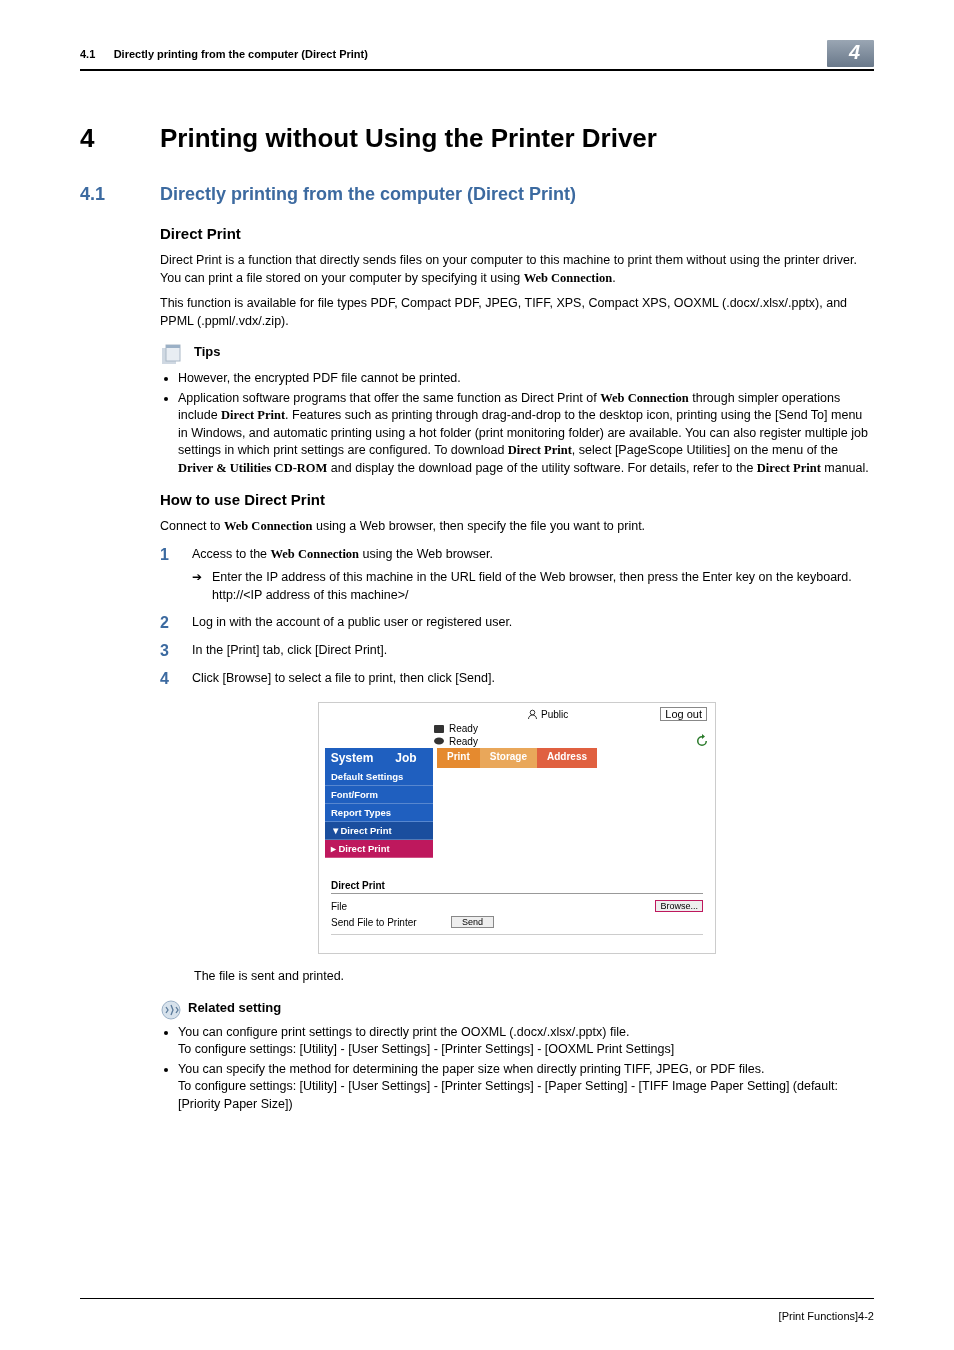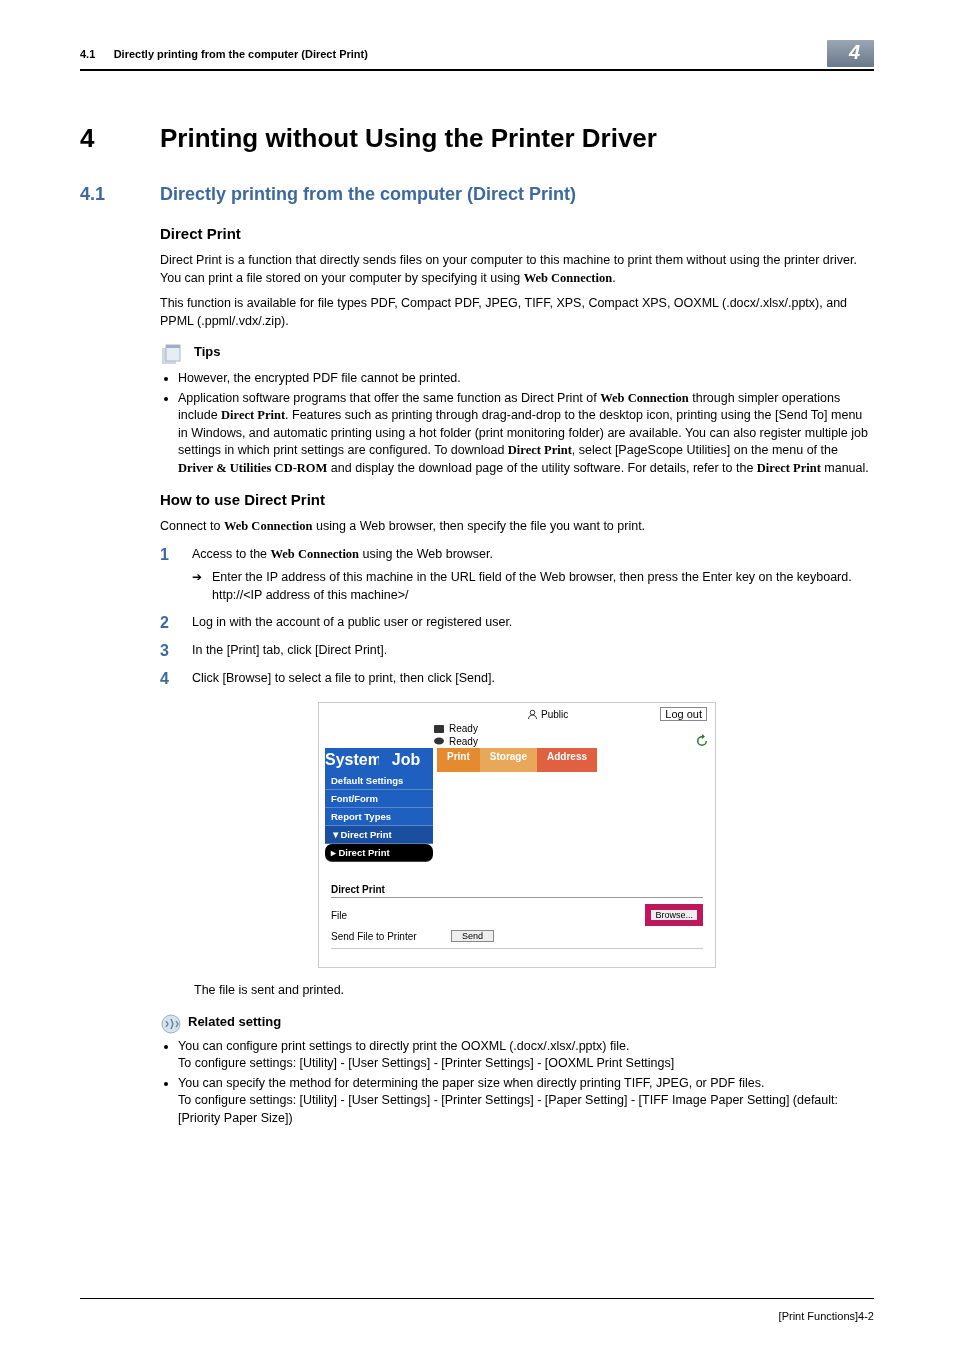--- a/index.html
+++ b/index.html
@@ -102,43 +102,43 @@
   .embed .top-row { display: flex; justify-content: space-between; align-items: center; padding: 0 2px 2px 2px; }
   .embed .user { display: flex; align-items: center; gap: 3px; font-size: 10px; }
   .embed .logout { border: 1px solid #888; padding: 0 4px; font-size: 11px; background: #fff; }
   .embed .status { display: flex; align-items: center; gap: 4px; font-size: 10px; margin-left: 108px; }
   .embed .status2 { display: flex; justify-content: space-between; align-items: center; }
   .embed .status2 .left { display:flex; align-items:center; gap:4px; margin-left:108px; }
   .embed .refresh { width:14px; height:14px; }
   .embed .tabs { display: flex; }
   .embed .sidetabs { display: flex; gap: 0; }
   .embed .sidetab {
-    background: #1f5fbf; color: #fff; font-size: 16px; font-weight: bold;
+    background: #1f5fbf; color: #fff; font-size: 12px; font-weight: bold;
     padding: 3px 0; width: 54px; text-align: center;
   }
   .embed .maintabs { display: flex; margin-left: 4px; }
   .embed .maintab { color:#fff; font-size:10px; font-weight:bold; padding:3px 10px; }
   .embed .maintab.print { background:#e58a2f; }
   .embed .maintab.storage { background:#e9a75a; }
   .embed .maintab.address { background:#e06040; }
   .embed-body { display:flex; margin-top: 0; flex-direction: column; }
   .embed .sidebar { width: 108px; flex:0 0 108px; }
   .embed .sideitem {
     color:#fff; font-size:9.5px; font-weight:bold; padding:3px 6px;
     border-bottom:1px solid rgba(255,255,255,0.25);
   }
   .embed .sideitem.blue { background:#1f5fbf; }
   .embed .sideitem.expanded { background:#1a4e9e; }
-  .embed .sideitem.active { background:#000000;border-radius:7px; }
+  .embed .sideitem.active { background:#be185d; }
   .embed .main { flex:1; padding: 4px 6px; }
   .embed .main-title { font-weight: bold; font-size: 10px; margin-bottom: 6px; border-bottom:1px solid #999; padding-bottom:2px; }
   .embed .row { display:flex; align-items:center; font-size:10px; margin:4px 0; }
   .embed .row .lbl { width: 120px; }
   .embed .row .val { flex:1; }
-  .embed .browse { font-size:9px; border:6px solid #be185d; padding:0 4px; background:#eee; }
+  .embed .browse { font-size:9px; border:1px solid #be185d; padding:0 4px; background:#eee; }
   .embed .send { font-size:9px; border:1px solid #888; padding:0 10px; background:#eee; }
 
   .footer {
     position: absolute;
     bottom: 28px;
     left: 80px;
     right: 80px;
     border-top: 1px solid #000;
     display: flex;
     justify-content: flex-end;

